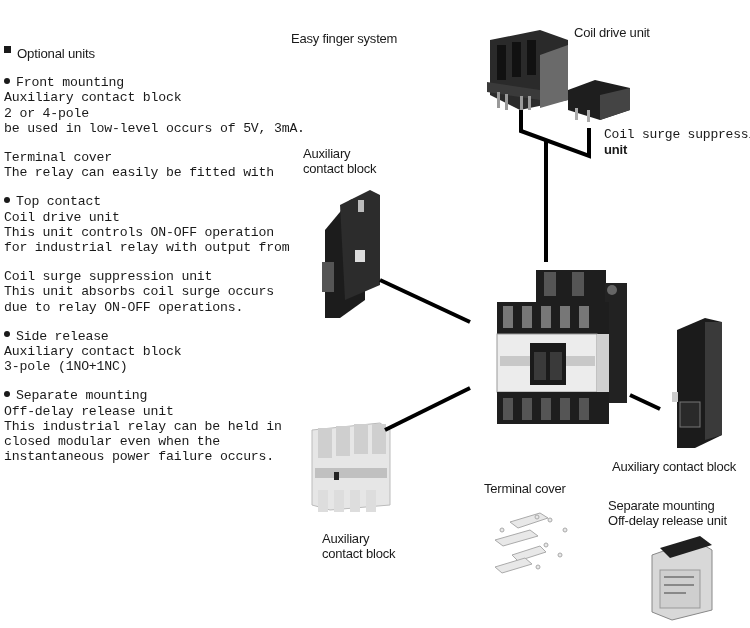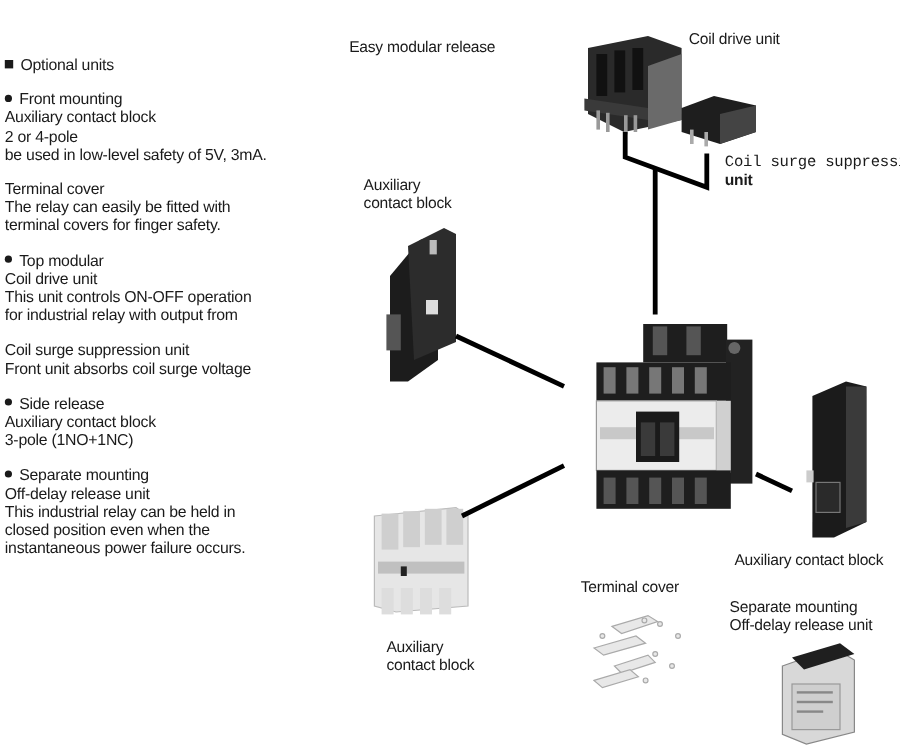--- a/index.html
+++ b/index.html
@@ -1,72 +1,72 @@
 <!DOCTYPE html>
 <html><head>
 <meta charset="utf-8">
 <style>
   html, body { margin: 0; padding: 0; background: #ffffff; }
   body { width: 750px; height: 628px; position: relative; overflow: hidden;
          font-family: "Liberation Sans", "DejaVu Sans", sans-serif; color: #1a1a1a; }
   .left-col { position: absolute; left: 4px; top: 46px; width: 270px; font-size: 13.2px; line-height: 15.2px; letter-spacing: -0.2px; }
-  .left-col .heading { margin-bottom: 14px; display: flex; align-items: center; }
+  .left-col .heading { margin-bottom: 14px; display: flex; }
   .sq { display: inline-block; width: 7px; height: 7px; background: #1a1a1a; margin-right: 6px; }
   .dot { display: inline-block; width: 6px; height: 6px; border-radius: 50%; background: #1a1a1a; margin-right: 6px; vertical-align: middle; position: relative; top: -2px; }
-  .section { margin-bottom: 14px; }
+  .section { margin-bottom: 14px; font-family: Liberation Mono, monospace; }
   .line { display: block; white-space: nowrap; }
   .lbl { position: absolute; font-size: 13px; line-height: 15px; white-space: nowrap; letter-spacing: -0.2px; }
   svg.overlay { position: absolute; left: 0; top: 0; }
 </style>
 </head>
 <body>
 
 <div class="left-col">
   <div class="heading">
     <span class="sq"></span>
     <span>Optional units</span>
   </div>
   <div id="sections">
       <div class="section">
         <span class="line"><span class="dot"></span><span>Front mounting</span></span>
         <span class="line"><span>Auxiliary contact block</span></span>
         <span class="line"><span>2 or 4-pole</span></span>
-        <span class="line"><span>be used in low-level safety of 5V, 3mA.</span></span>
+        <span class="line"><span>be used in low-level occurs of 5V, 3mA.</span></span>
       </div>
       <div class="section">
         <span class="line"><span>Terminal cover</span></span>
         <span class="line"><span>The relay can easily be fitted with</span></span>
-        <span class="line"><span>terminal covers for finger safety.</span></span>
       </div>
       <div class="section">
-        <span class="line"><span class="dot"></span><span>Top modular</span></span>
+        <span class="line"><span class="dot"></span><span>Top contact</span></span>
         <span class="line"><span>Coil drive unit</span></span>
         <span class="line"><span>This unit controls ON-OFF operation</span></span>
         <span class="line"><span>for industrial relay with output from</span></span>
       </div>
       <div class="section">
         <span class="line"><span>Coil surge suppression unit</span></span>
-        <span class="line"><span>Front unit absorbs coil surge voltage</span></span>
+        <span class="line"><span>This unit absorbs coil surge occurs</span></span>
+        <span class="line"><span>due to relay ON-OFF operations.</span></span>
       </div>
       <div class="section">
         <span class="line"><span class="dot"></span><span>Side release</span></span>
         <span class="line"><span>Auxiliary contact block</span></span>
         <span class="line"><span>3-pole (1NO+1NC)</span></span>
       </div>
       <div class="section">
         <span class="line"><span class="dot"></span><span>Separate mounting</span></span>
         <span class="line"><span>Off-delay release unit</span></span>
         <span class="line"><span>This industrial relay can be held in</span></span>
-        <span class="line"><span>closed position even when the</span></span>
+        <span class="line"><span>closed modular even when the</span></span>
         <span class="line"><span>instantaneous power failure occurs.</span></span>
       </div>
     </div>
 </div>
 
-<div class="lbl" style="left:291px; top:31px;">Easy modular release</div>
+<div class="lbl" style="left:291px; top:31px;">Easy finger system</div>
 
 <svg class="overlay" width="750" height="628">
 
   <g>
     <polygon points="490,40 540,30 568,40 568,100 520,110 490,95" fill="#2a2a2a"></polygon>
     <polygon points="540,55 568,45 568,100 540,108" fill="#6a6a6a"></polygon>
     <rect x="497" y="45" width="9" height="35" fill="#111"></rect>
     <rect x="512" y="42" width="9" height="35" fill="#111"></rect>
     <rect x="527" y="40" width="9" height="35" fill="#111"></rect>
     <polygon points="487,82 540,90 540,100 487,92" fill="#3a3a3a"></polygon>

